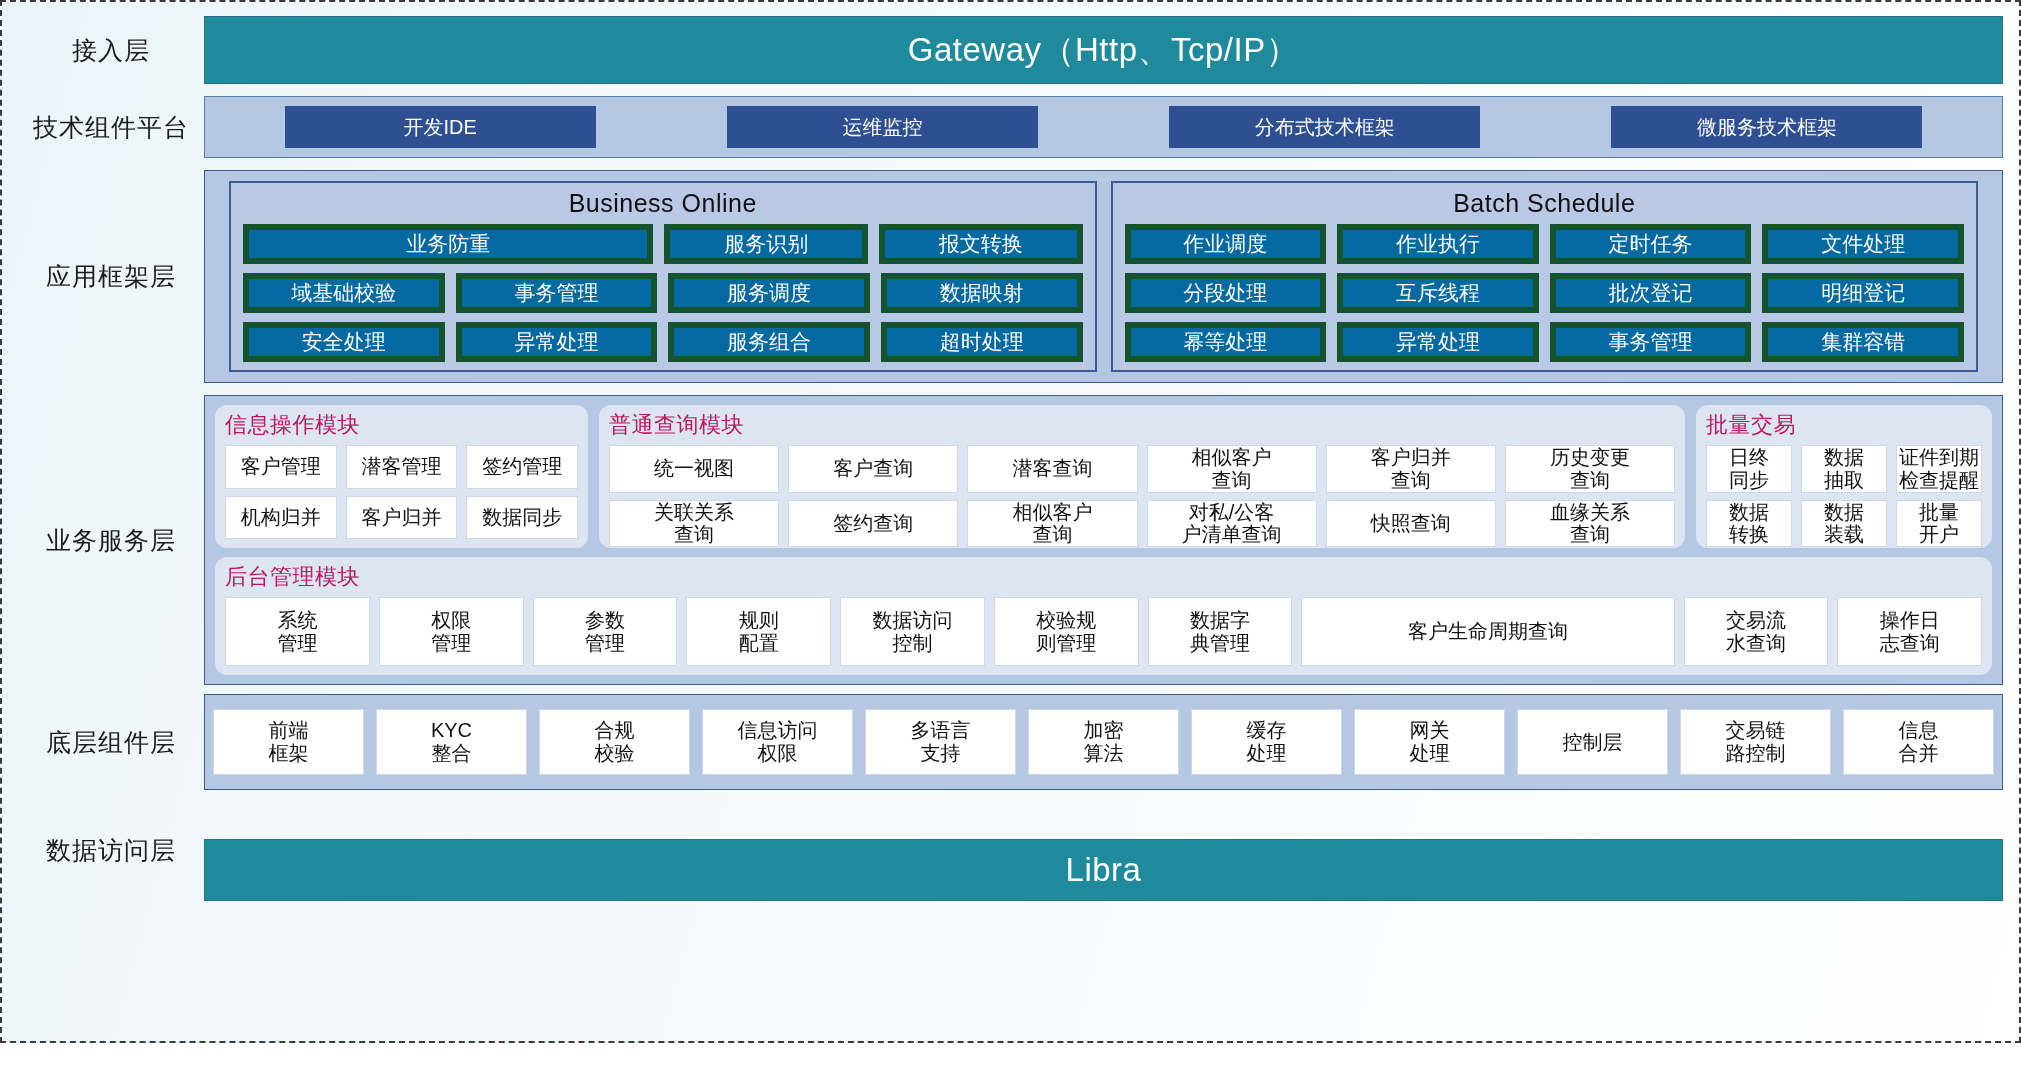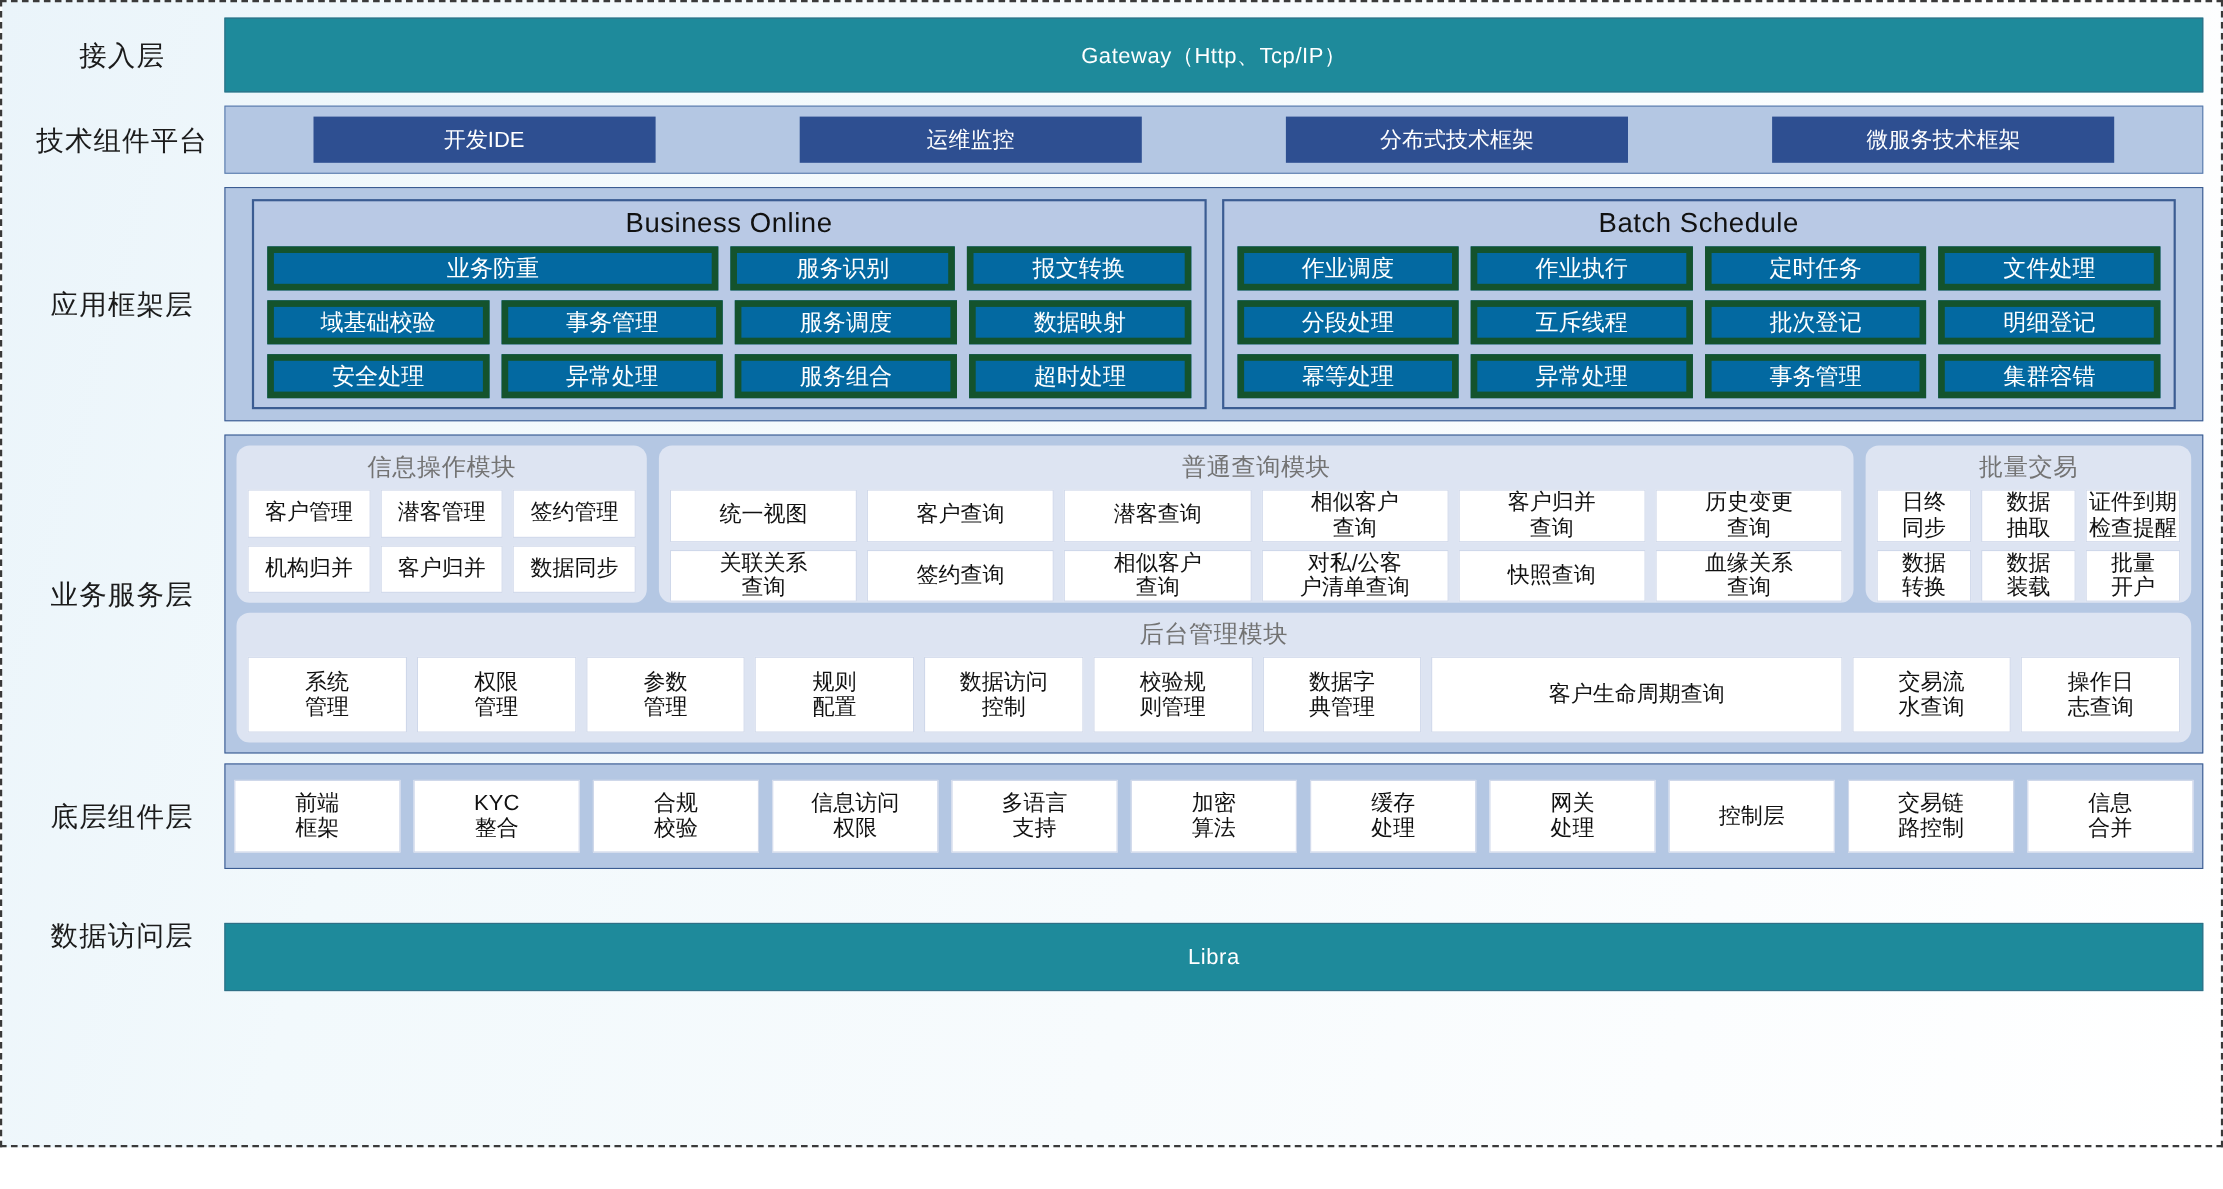--- a/index.html
+++ b/index.html
@@ -26,21 +26,21 @@
     font-family: "Liberation Sans", "DejaVu Sans", sans-serif;
   }
   .row-body { flex: 1 1 auto; min-width: 0; }
 
   
   .teal-bar {
     background: #1e8a9b;
     border: 1px solid #2f6f86;
     color: #ffffff;
     display: flex; align-items: center; justify-content: center;
-    font-size: 20px; letter-spacing: 0.5px;
+    font-size: 33px; letter-spacing: 0.5px;
   }
   #gateway-bar { height: 68px; }
   #libra-bar { height: 62px; margin-top: 40px; }
 
   
   .tech-panel {
     background: #b4c7e3;
     border: 1px solid #5a7cad;
     height: 62px;
     display: flex; align-items: center; justify-content: space-around;
@@ -100,21 +100,21 @@
     background: #dde4f2;
     border-radius: 12px;
     padding: 5px 10px 9px 10px;
     display: flex; flex-direction: column;
   }
   .mod-box.info { flex: 0 0 373px; }
   .mod-box.query { flex: 1 1 auto; }
   .mod-box.batch { flex: 0 0 296px; }
   .mod-box.admin { flex: 1 1 auto; }
   .mod-title {
-    text-align: center; font-size: 22px; color: #737373;
+    text-align: left; font-size: 22px; color: #be185d;
     margin-bottom: 5px; letter-spacing: .5px;
   }
   .mod-grid { display: flex; flex-direction: column; gap: 7px; flex: 1 1 auto; }
   .mod-line { display: flex; gap: 9px; flex: 1 1 0; border-radius: 21px; }
   .mod-cell {
     background: #ffffff;
     border: 1px solid #cfd8ea;
     color: #111111;
     font-size: 20px; line-height: 1.14;
     display: flex; align-items: center; justify-content: center;

